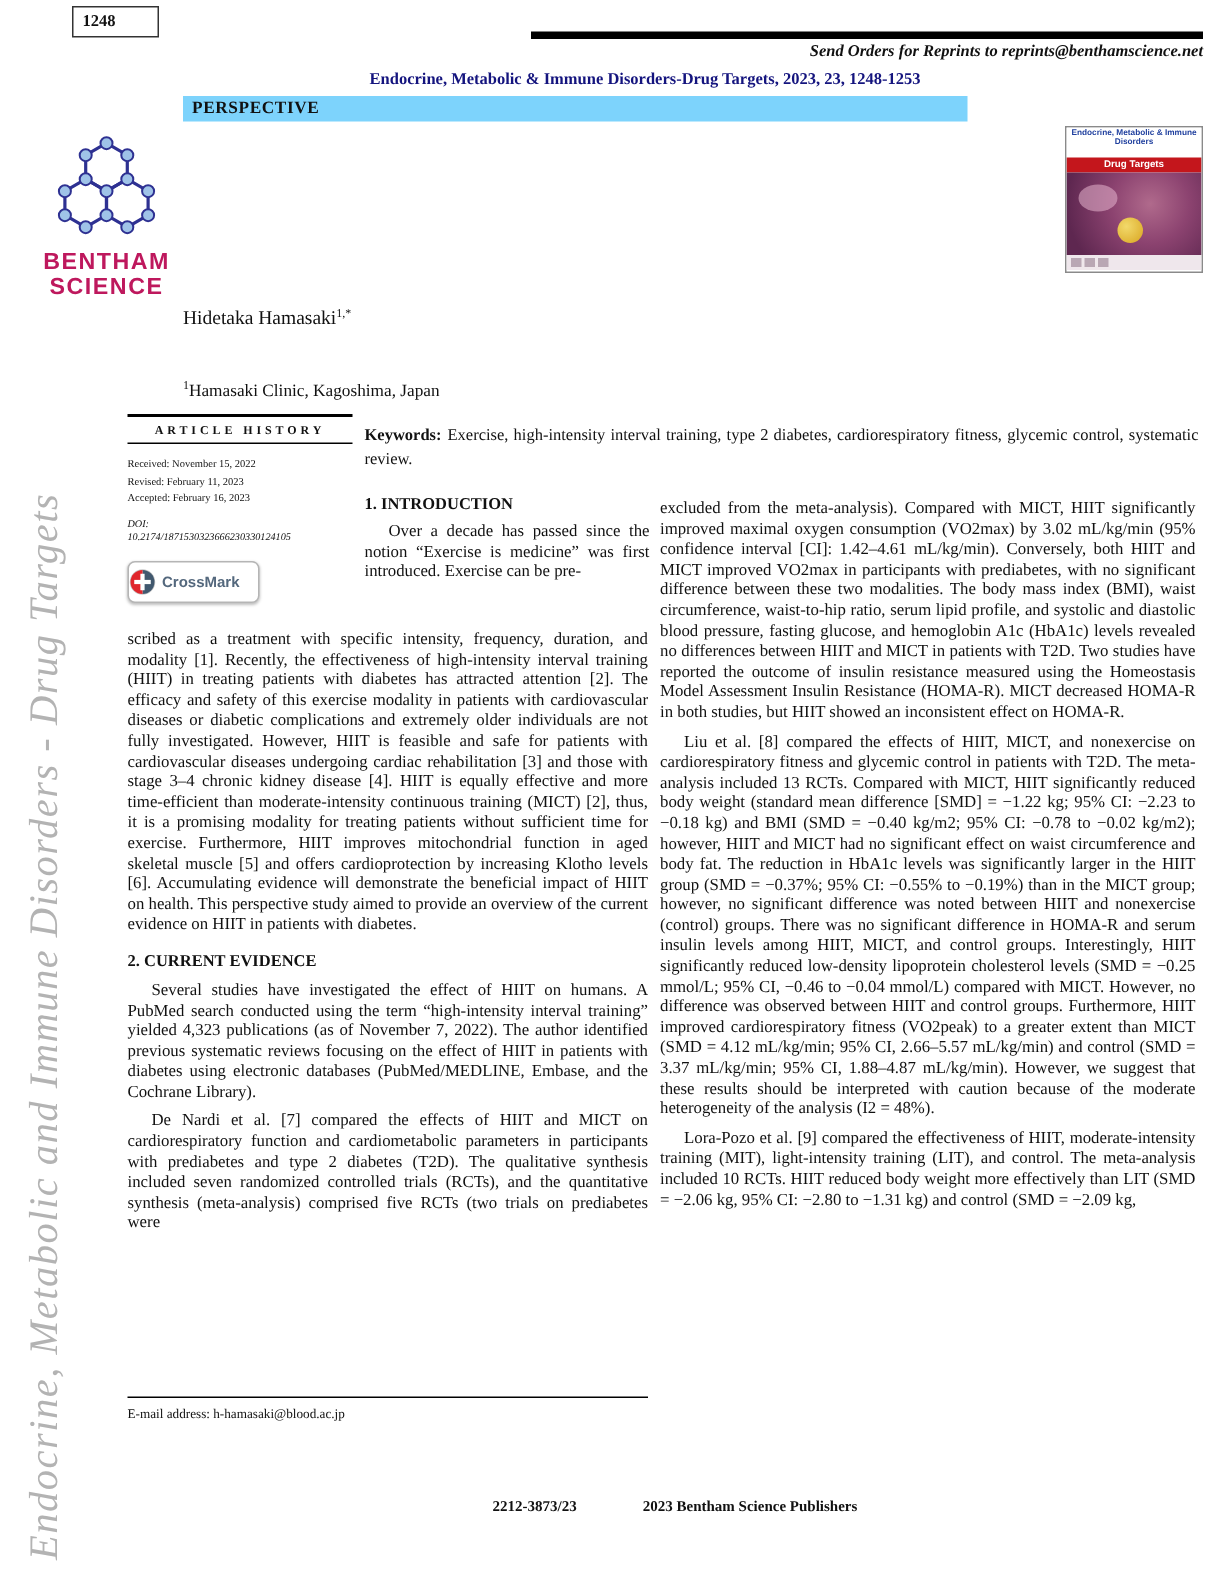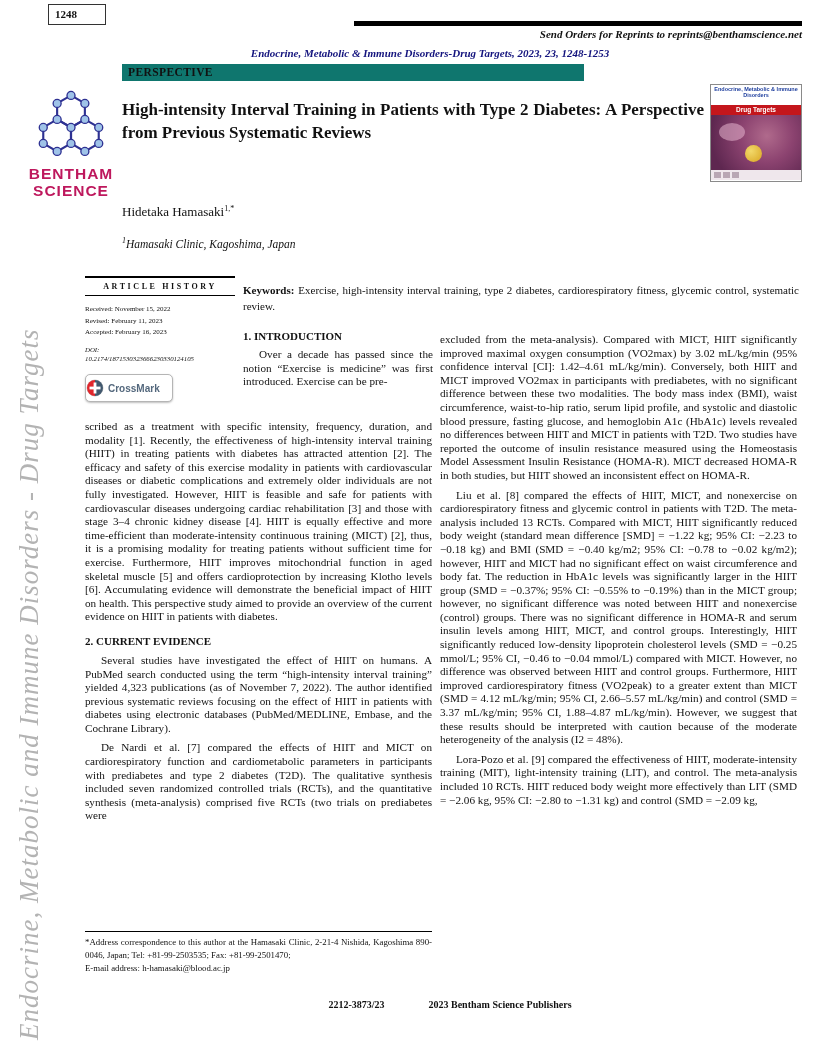--- a/index.html
+++ b/index.html
@@ -8,22 +8,22 @@
   .page { position:absolute; inset:0; width:816px; height:1056px; background:#fff; }
   .abs { position:absolute; }
 
   
   .pagenum-box { left:29px; top:4px; width:58px; height:21px; border:1.2px solid #333;
                  font-weight:bold; font-size:11px; padding:3px 0 0 6px;margin-left:19px; }
   .top-rule { left:354px; top:21px; width:448px; height:5px; background:#000; }
   .reprint { left:354px; top:28px; width:448px; text-align:right; font-style:italic;
              font-weight:bold; font-size:11px; }
   .citation { left:100px; top:47px; width:660px; text-align:center; color:#14147e;
-              font-weight:bold; font-style:italic; font-size:11px; }
-  .perspective-bar { left:122px; top:64px; width:462px; height:17px; background:#0f766e;
+              font-weight:bold; font-size:11px; }
+  .perspective-bar { left:122px; top:64px; width:523px; height:17px; background:#7dd3fc;
                      font-weight:bold; font-size:11.5px; line-height:17px; padding-left:6px;
                      letter-spacing:0.4px; }
   .title { left:122px; top:98px; width:582px; font-size:17px; font-weight:bold;
            line-height:1.38; text-align:justify; }
 
   
   .logo-wrap { left:22px; top:84px; width:98px; text-align:center; }
   .logo-text { color:#be185d; font-family:"Liberation Sans", sans-serif; font-weight:bold;
                font-size:15.5px; letter-spacing:1px; line-height:1.08; }
 
@@ -39,21 +39,21 @@
   .cover-dot { position:absolute; left:34px; top:30px; width:17px; height:17px; border-radius:50%;
                background:radial-gradient(circle at 35% 35%, #f2d96b, #d9a520); }
   .cover-blob { position:absolute; left:8px; top:8px; width:26px; height:18px; border-radius:50%;
                 background:rgba(230,180,205,0.55); }
   .cover-bottom { height:10px; background:#efe7ec; display:flex; gap:2px; align-items:center; padding:0 3px; }
   .cover-bottom span { display:block; width:7px; height:6px; background:#b9a7b4; }
 
   
   .author { left:122px; top:204px; font-size:13px; }
   .author sup, .affil sup { font-size:8px; }
-  .affil { left:122px; top:236px; font-size:11.5px; font-style:italic; }
+  .affil { left:122px; top:252px; font-size:11.5px; }
 
   
   .history-box { left:85px; top:276px; width:150px; font-size:7px; }
   .hist-head { border-top:2px solid #000; border-bottom:1.6px solid #000; text-align:center;
                font-weight:bold; letter-spacing:2.6px; font-size:8px; padding:4px 0; }
   .hist-meta { padding-top:8px; line-height:1.65; }
   .hist-doi { margin-top:6px; font-style:italic; font-size:6.8px; line-height:1.45; }
   .crossmark { margin-top:10px; width:88px; height:28px; border:1px solid #b5b5b5; border-radius:5px;
                background:#fff; display:flex; align-items:center; gap:4px; padding:2px 0;
                box-shadow:0 1px 2px rgba(0,0,0,0.25); }
@@ -139,21 +139,20 @@
       <div class="cover-blob"></div>
       <div class="cover-dot"></div>
     </div>
     <div class="cover-bottom">
       <span></span>
         <span></span>
         <span></span>
     </div>
   </div>
 
-  <h1 class="abs title">High-intensity Interval Training in Patients with Type 2 Diabetes: A Perspective from Previous Systematic Reviews</h1>
 
   <div class="abs author">
     <span>Hidetaka Hamasaki</span><sup>1,*</sup>
   </div>
 
   <div class="abs affil">
     <sup>1</sup><span>Hamasaki Clinic, Kagoshima, Japan</span>
   </div>
 
   <div class="abs history-box">
@@ -193,21 +192,20 @@
     <p class="body-p indent">De Nardi et al. [7] compared the effects of HIIT and MICT on cardiorespiratory function and cardiometabolic parameters in participants with prediabetes and type 2 diabetes (T2D). The qualitative synthesis included seven randomized controlled trials (RCTs), and the quantitative synthesis (meta-analysis) comprised five RCTs (two trials on prediabetes were</p>
   </div>
 
   <div class="abs right-col">
     <p class="body-p no-indent">excluded from the meta-analysis). Compared with MICT, HIIT significantly improved maximal oxygen consumption (VO2max) by 3.02 mL/kg/min (95% confidence interval [CI]: 1.42–4.61 mL/kg/min). Conversely, both HIIT and MICT improved VO2max in participants with prediabetes, with no significant difference between these two modalities. The body mass index (BMI), waist circumference, waist-to-hip ratio, serum lipid profile, and systolic and diastolic blood pressure, fasting glucose, and hemoglobin A1c (HbA1c) levels revealed no differences between HIIT and MICT in patients with T2D. Two studies have reported the outcome of insulin resistance measured using the Homeostasis Model Assessment Insulin Resistance (HOMA-R). MICT decreased HOMA-R in both studies, but HIIT showed an inconsistent effect on HOMA-R.</p>
     <p class="body-p indent">Liu et al. [8] compared the effects of HIIT, MICT, and nonexercise on cardiorespiratory fitness and glycemic control in patients with T2D. The meta-analysis included 13 RCTs. Compared with MICT, HIIT significantly reduced body weight (standard mean difference [SMD] = −1.22 kg; 95% CI: −2.23 to −0.18 kg) and BMI (SMD = −0.40 kg/m2; 95% CI: −0.78 to −0.02 kg/m2); however, HIIT and MICT had no significant effect on waist circumference and body fat. The reduction in HbA1c levels was significantly larger in the HIIT group (SMD = −0.37%; 95% CI: −0.55% to −0.19%) than in the MICT group; however, no significant difference was noted between HIIT and nonexercise (control) groups. There was no significant difference in HOMA-R and serum insulin levels among HIIT, MICT, and control groups. Interestingly, HIIT significantly reduced low-density lipoprotein cholesterol levels (SMD = −0.25 mmol/L; 95% CI, −0.46 to −0.04 mmol/L) compared with MICT. However, no difference was observed between HIIT and control groups. Furthermore, HIIT improved cardiorespiratory fitness (VO2peak) to a greater extent than MICT (SMD = 4.12 mL/kg/min; 95% CI, 2.66–5.57 mL/kg/min) and control (SMD = 3.37 mL/kg/min; 95% CI, 1.88–4.87 mL/kg/min). However, we suggest that these results should be interpreted with caution because of the moderate heterogeneity of the analysis (I2 = 48%).</p>
     <p class="body-p indent">Lora-Pozo et al. [9] compared the effectiveness of HIIT, moderate-intensity training (MIT), light-intensity training (LIT), and control. The meta-analysis included 10 RCTs. HIIT reduced body weight more effectively than LIT (SMD = −2.06 kg, 95% CI: −2.80 to −1.31 kg) and control (SMD = −2.09 kg,</p>
   </div>
 
   <div class="abs footnote">
-    <span>*Address correspondence to this author at the Hamasaki Clinic, 2-21-4 Nishida, Kagoshima 890-0046, Japan; Tel: +81-99-2503535; Fax: +81-99-2501470;</span>
     <span class="email-link"><span>E-mail address: </span><span>h-hamasaki@blood.ac.jp</span></span>
   </div>
 
   <div class="abs footer">
     <span class="issn">2212-3873/23</span><span>2023 Bentham Science Publishers</span>
   </div>
 
   <div class="abs sidebar-vertical">Endocrine, Metabolic and Immune Disorders - Drug Targets</div>
 
 </div>

